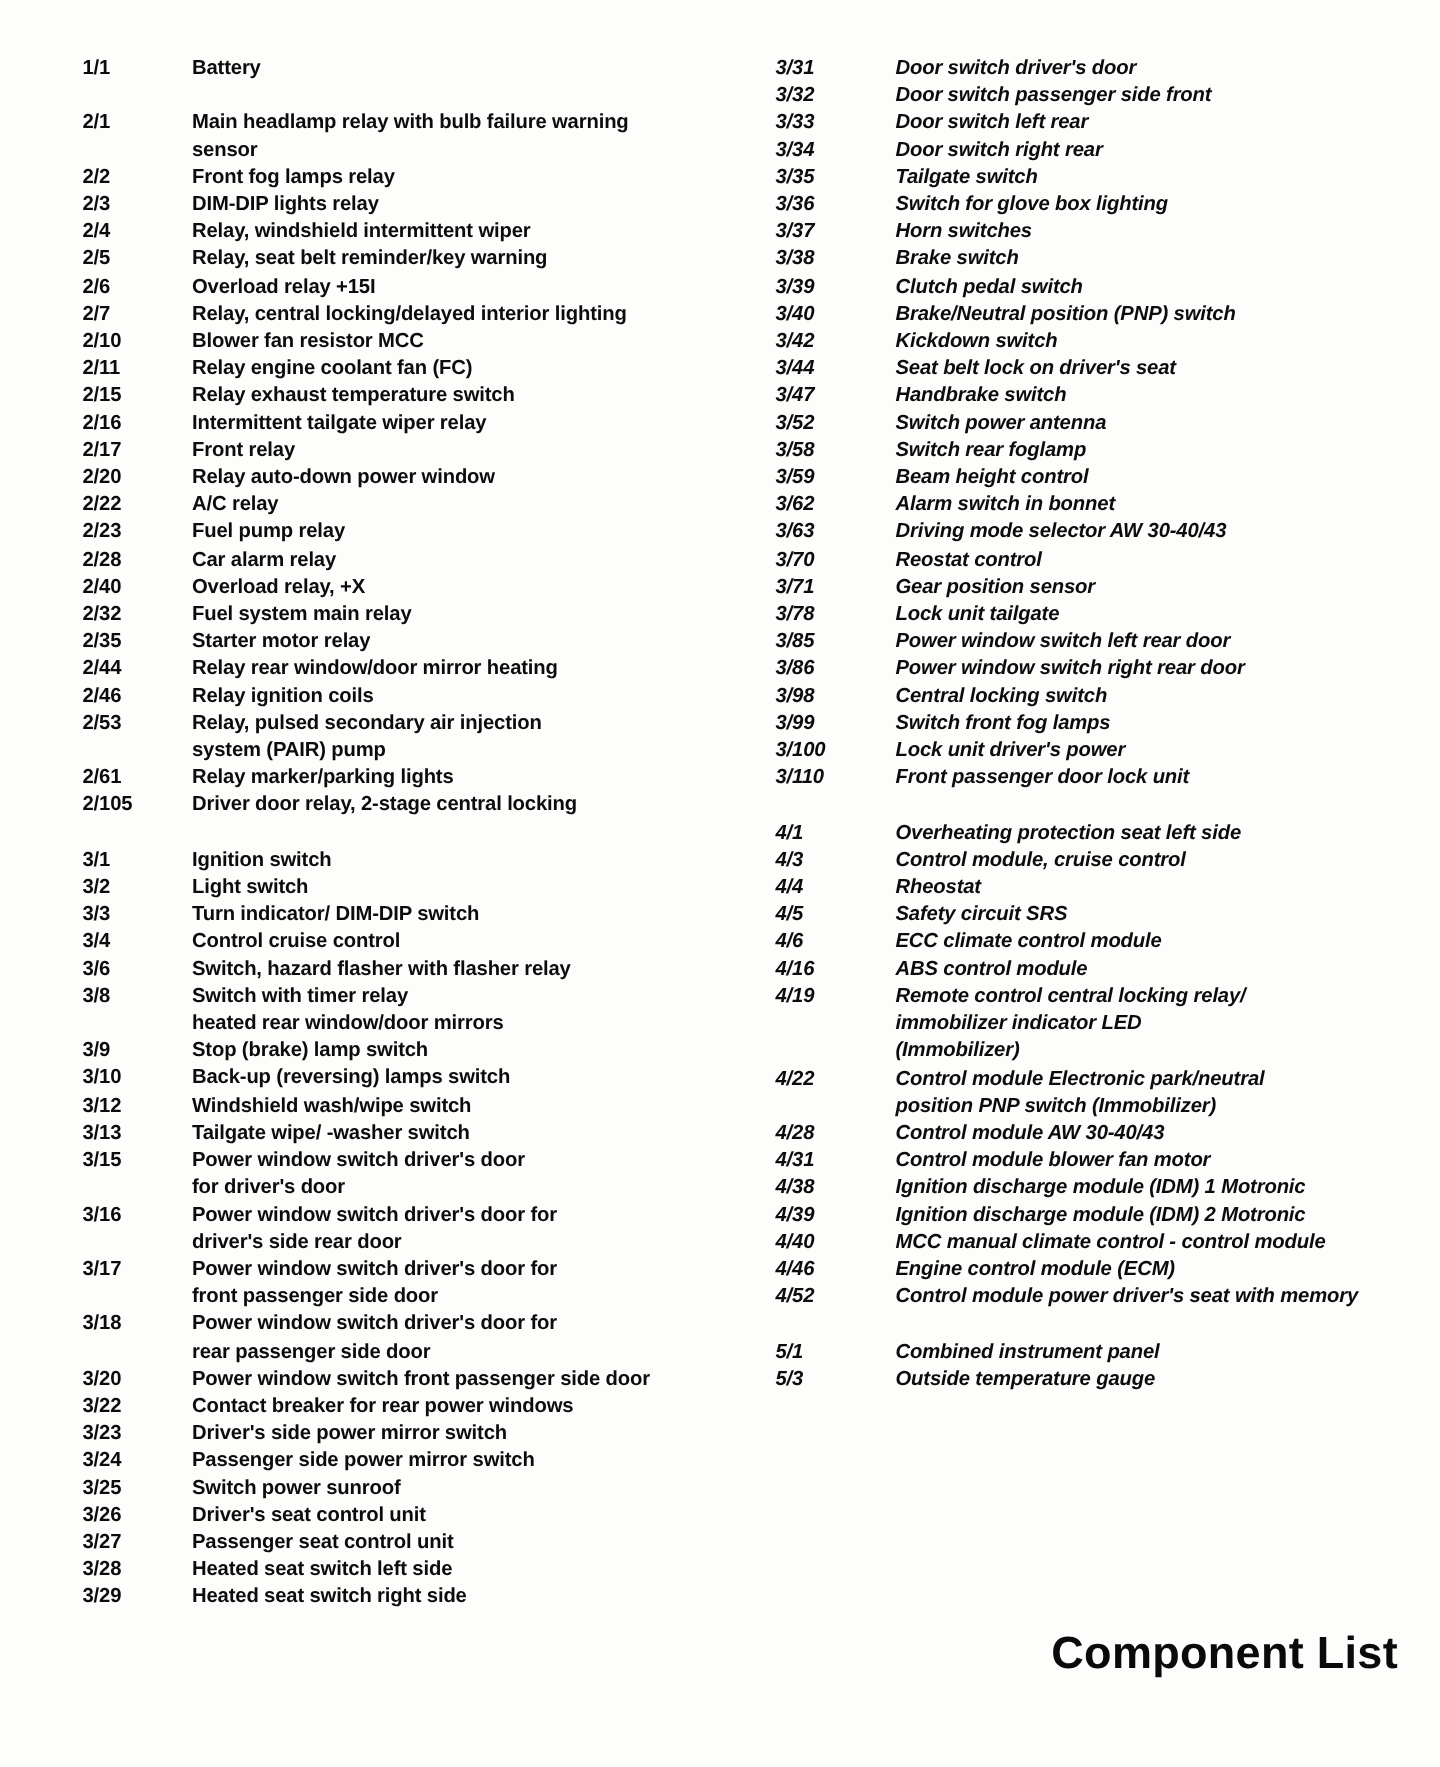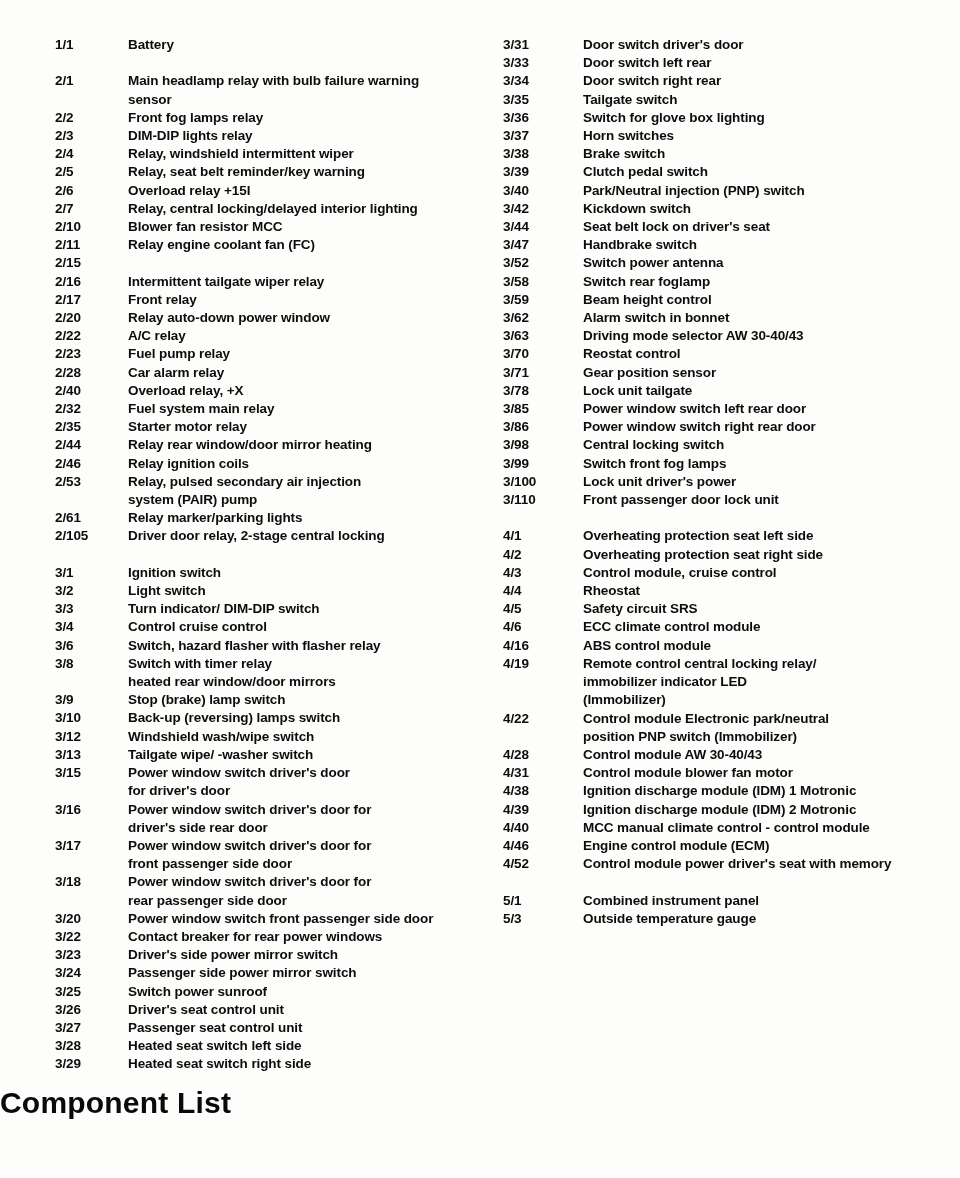--- a/index.html
+++ b/index.html
@@ -15,33 +15,33 @@
     overflow: hidden;
   }
   .col {
     position: absolute;
     top: 36px;
     font-size: 13.5px;
     line-height: 18.2px;
     letter-spacing: -0.1px;
   }
   .col-left  { left: 55px;  width: 415px; }
-  .col-right { left: 503px; width: 438px; }
+  .col-right { left: 517px; width: 438px; font-style: italic; }
   .group { margin-bottom: 18.2px; }
   .row { display: flex; align-items: flex-start; }
   .code { flex: 0 0 73px; }
   .col-right .code { flex: 0 0 80px; }
   .desc { flex: 1; white-space: pre-line; }
   .title {
     position: absolute;
     top: 1086px;
     left: 0;
     width: 932px;
     margin: 0;
-    text-align: left;
+    text-align: right;
     font-size: 30px;
     font-weight: bold;
     letter-spacing: 0.2px;
     color: #0a0a0a;
   }
 </style>
 </head>
 <body>
 
 <div class="page">
@@ -85,20 +85,21 @@
         <div class="row">
           <span class="code">2/10</span>
           <span class="desc">Blower fan resistor MCC</span>
         </div>
         <div class="row">
           <span class="code">2/11</span>
           <span class="desc">Relay engine coolant fan (FC)</span>
         </div>
         <div class="row">
           <span class="code">2/15</span>
+          <span class="desc">Relay exhaust temperature switch</span>
         </div>
         <div class="row">
           <span class="code">2/16</span>
           <span class="desc">Intermittent tailgate wiper relay</span>
         </div>
         <div class="row">
           <span class="code">2/17</span>
           <span class="desc">Front relay</span>
         </div>
         <div class="row">
@@ -251,20 +252,24 @@
         </div>
       </div>
     </div>
   <div class="col col-right" id="col-right">
       <div class="group">
         <div class="row">
           <span class="code">3/31</span>
           <span class="desc">Door switch driver's door</span>
         </div>
         <div class="row">
+          <span class="code">3/32</span>
+          <span class="desc">Door switch passenger side front</span>
+        </div>
+        <div class="row">
           <span class="code">3/33</span>
           <span class="desc">Door switch left rear</span>
         </div>
         <div class="row">
           <span class="code">3/34</span>
           <span class="desc">Door switch right rear</span>
         </div>
         <div class="row">
           <span class="code">3/35</span>
           <span class="desc">Tailgate switch</span>
@@ -280,21 +285,21 @@
         <div class="row">
           <span class="code">3/38</span>
           <span class="desc">Brake switch</span>
         </div>
         <div class="row">
           <span class="code">3/39</span>
           <span class="desc">Clutch pedal switch</span>
         </div>
         <div class="row">
           <span class="code">3/40</span>
-          <span class="desc">Park/Neutral injection (PNP) switch</span>
+          <span class="desc">Brake/Neutral position (PNP) switch</span>
         </div>
         <div class="row">
           <span class="code">3/42</span>
           <span class="desc">Kickdown switch</span>
         </div>
         <div class="row">
           <span class="code">3/44</span>
           <span class="desc">Seat belt lock on driver's seat</span>
         </div>
         <div class="row">
@@ -355,24 +360,20 @@
         </div>
         <div class="row">
           <span class="code">3/110</span>
           <span class="desc">Front passenger door lock unit</span>
         </div>
       </div>
       <div class="group">
         <div class="row">
           <span class="code">4/1</span>
           <span class="desc">Overheating protection seat left side</span>
-        </div>
-        <div class="row">
-          <span class="code">4/2</span>
-          <span class="desc">Overheating protection seat right side</span>
         </div>
         <div class="row">
           <span class="code">4/3</span>
           <span class="desc">Control module, cruise control</span>
         </div>
         <div class="row">
           <span class="code">4/4</span>
           <span class="desc">Rheostat</span>
         </div>
         <div class="row">

